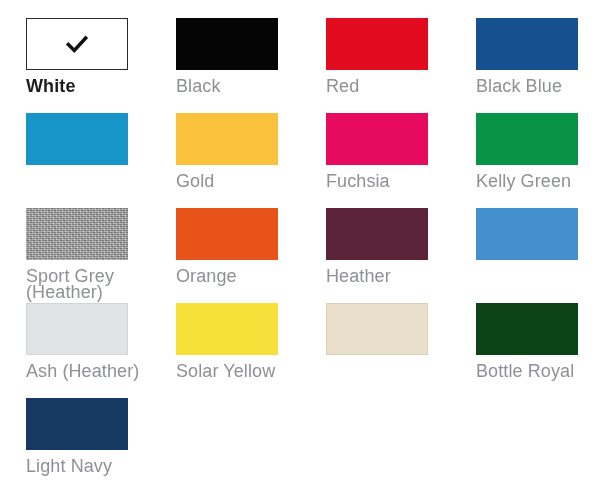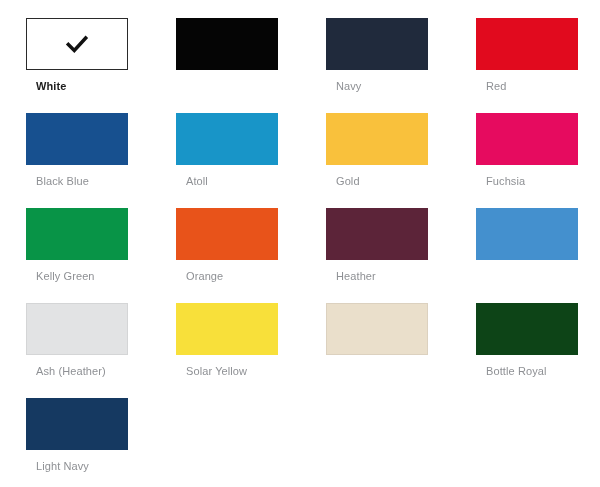--- a/index.html
+++ b/index.html
@@ -58,26 +58,25 @@
   }
 
   .check-icon {
     width: 26px;
     height: 26px;
     display: block;
   }
 
   .swatch-label {
     margin-top: 9px;
-    font-size: 11px;
+    font-size: 18px;
     line-height: 15.5px;
     color: #8e9094;
     letter-spacing: 0.1px;
     max-width: 132px;
-    margin-left: 10px;
   }
 
   .swatch-cell.is-selected .swatch-label {
     color: #1d1d1d;
     font-weight: bold;
   }
 
   
   .heather {
     background-image:
@@ -94,48 +93,48 @@
       <div class="swatch-cell is-selected">
         <div class="swatch-chip selected" style="background-color: rgb(255, 255, 255);">
           <svg class="check-icon" viewBox="0 0 24 24">
             <path d="M4 12.5 L9.5 18 L20 6.5" fill="none" stroke="#111111" stroke-width="3.2" stroke-linecap="square" stroke-linejoin="miter"></path>
           </svg>
         </div>
         <div class="swatch-label">White</div>
       </div>
       <div class="swatch-cell">
         <div class="swatch-chip" style="background-color: rgb(5, 5, 5);"></div>
-      </div>
-      <div class="swatch-cell">
-        <div class="swatch-chip" style="background-color: rgb(32, 42, 60);"></div>
-        <div class="swatch-label">Navy</div>
+        <div class="swatch-label">Black</div>
       </div>
       <div class="swatch-cell">
         <div class="swatch-chip" style="background-color: rgb(225, 10, 30);"></div>
         <div class="swatch-label">Red</div>
       </div>
       <div class="swatch-cell">
         <div class="swatch-chip" style="background-color: rgb(23, 80, 143);"></div>
         <div class="swatch-label">Black Blue</div>
       </div>
       <div class="swatch-cell">
         <div class="swatch-chip" style="background-color: rgb(24, 149, 200);"></div>
-        <div class="swatch-label">Atoll</div>
       </div>
       <div class="swatch-cell">
         <div class="swatch-chip" style="background-color: rgb(249, 193, 60);"></div>
         <div class="swatch-label">Gold</div>
       </div>
       <div class="swatch-cell">
         <div class="swatch-chip" style="background-color: rgb(230, 11, 95);"></div>
         <div class="swatch-label">Fuchsia</div>
       </div>
       <div class="swatch-cell">
         <div class="swatch-chip" style="background-color: rgb(8, 148, 71);"></div>
         <div class="swatch-label">Kelly Green</div>
+      </div>
+      <div class="swatch-cell">
+        <div class="swatch-chip heather" style="background-color: rgb(154, 154, 154);"></div>
+        <div class="swatch-label">Sport Grey (Heather)</div>
       </div>
       <div class="swatch-cell">
         <div class="swatch-chip" style="background-color: rgb(232, 83, 26);"></div>
         <div class="swatch-label">Orange</div>
       </div>
       <div class="swatch-cell">
         <div class="swatch-chip" style="background-color: rgb(92, 36, 57);"></div>
         <div class="swatch-label">Heather</div>
       </div>
       <div class="swatch-cell">

